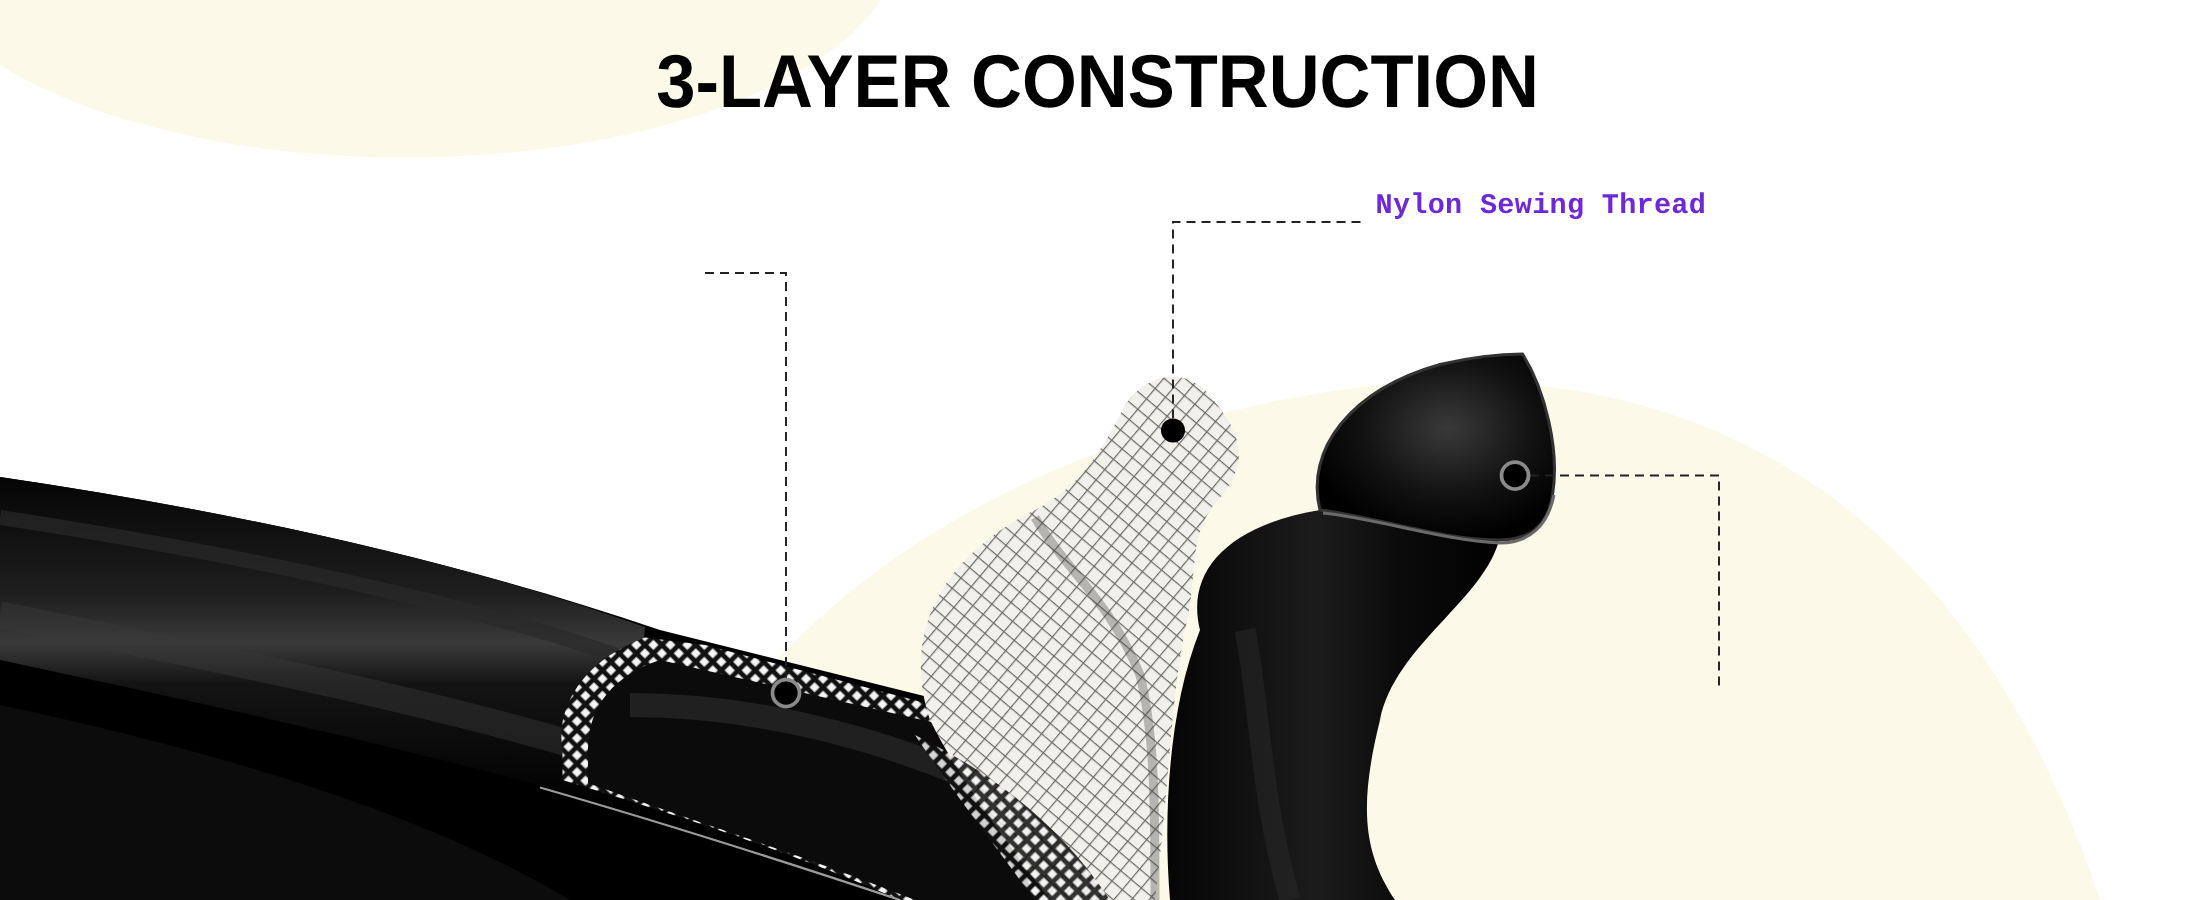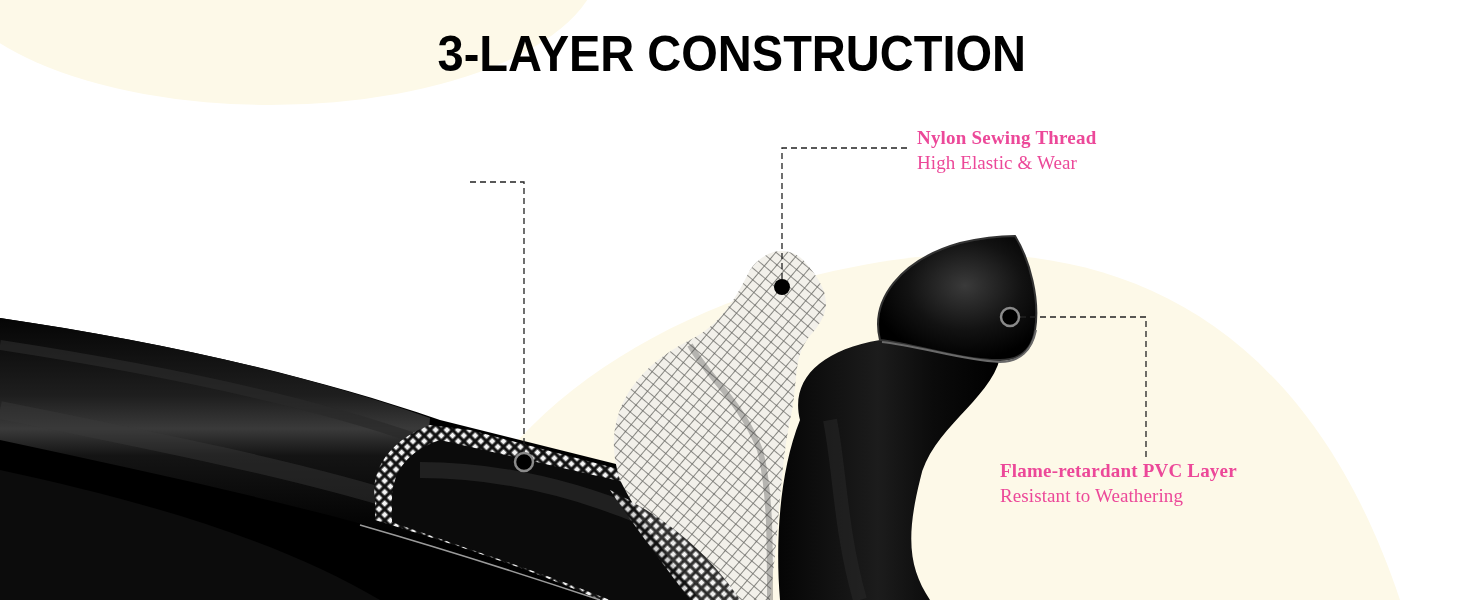--- a/index.html
+++ b/index.html
@@ -1,20 +1,20 @@
 <!DOCTYPE html>
 <html><head>
   <meta charset="utf-8">
   <style>
     html, body { margin: 0; padding: 0; }
     body { width: 1464px; height: 600px; background: #ffffff; overflow: hidden; position: relative; font-family: "Liberation Sans", sans-serif; }
     .stage { position: absolute; left: 0; top: 0; width: 1460px; height: 600px; }
     .stage svg { position: absolute; left: 0; top: 0; }
     .title { position: absolute; left: 0; width: 1464px; top: 22px; text-align: center; font-family: "Liberation Sans", sans-serif; font-weight: bold; font-size: 50px; letter-spacing: 0px; color: #000; line-height: 64px; transform: scaleX(0.94); transform-origin: 728px 0; }
-    .callout { position: absolute; color: #ec4899; font-family: Liberation Serif, serif; line-height: 25px; white-space: nowrap; }
+    .callout { position: absolute; color: #6d28d9; font-family: Liberation Mono, monospace; line-height: 25px; white-space: nowrap; }
     .callout .name { font-weight: bold; font-size: 19px; display: block; letter-spacing: 0.2px; }
     .callout .desc { font-size: 19px; display: block; letter-spacing: 0.1px; }
   </style>
 </head>
 <body>
 
 <div class="stage">
   <svg width="1464" height="600" viewBox="0 0 1464 600">
     <defs>
       <pattern id="meshA" width="9" height="9" patternUnits="userSpaceOnUse" patternTransform="rotate(40)">
@@ -88,20 +88,15 @@
     </g>
   </svg>
 
   <div class="title">3-LAYER CONSTRUCTION</div>
 
   <div class="callout" style="left:192px; top:163px;">
   </div>
 
   <div class="callout" style="left:917px; top:125px;">
     <span class="name">Nylon Sewing Thread</span>
-    <span class="desc">High Elastic &amp; Wear</span>
   </div>
 
-  <div class="callout" style="left:1000px; top:458px;">
-    <span class="name">Flame-retardant PVC Layer</span>
-    <span class="desc">Resistant to Weathering</span>
-  </div>
 </div>
 
 </body></html>

